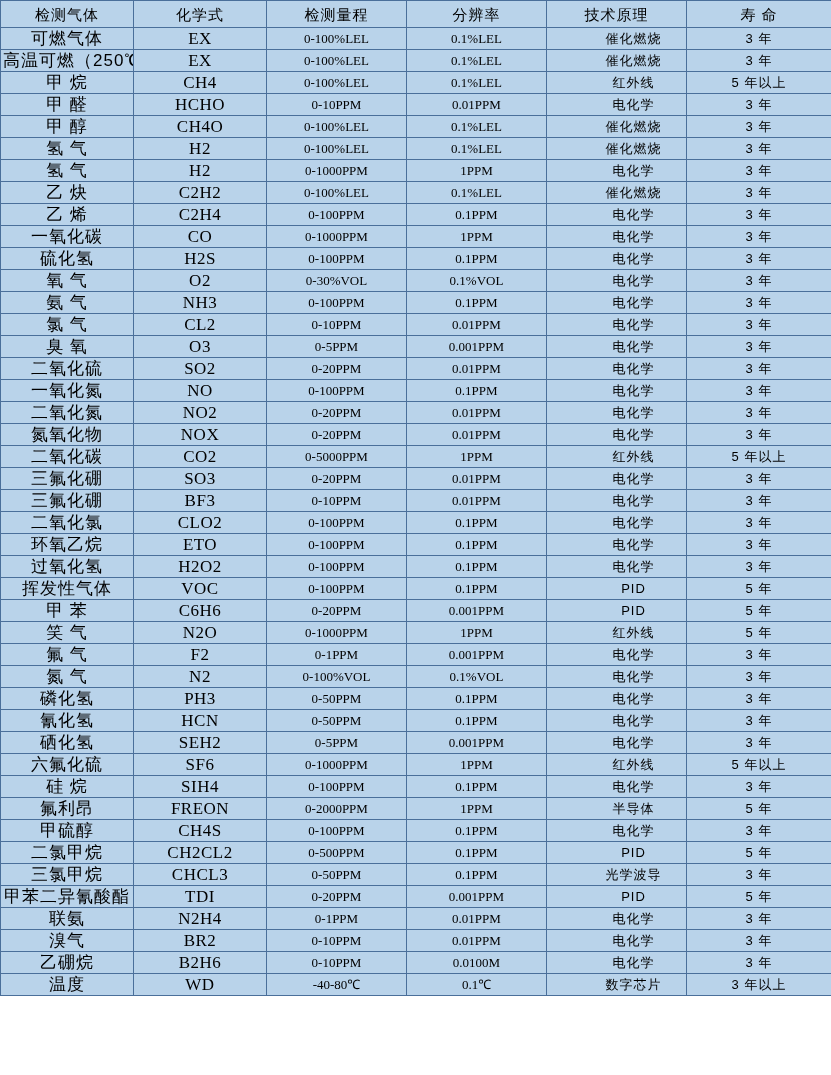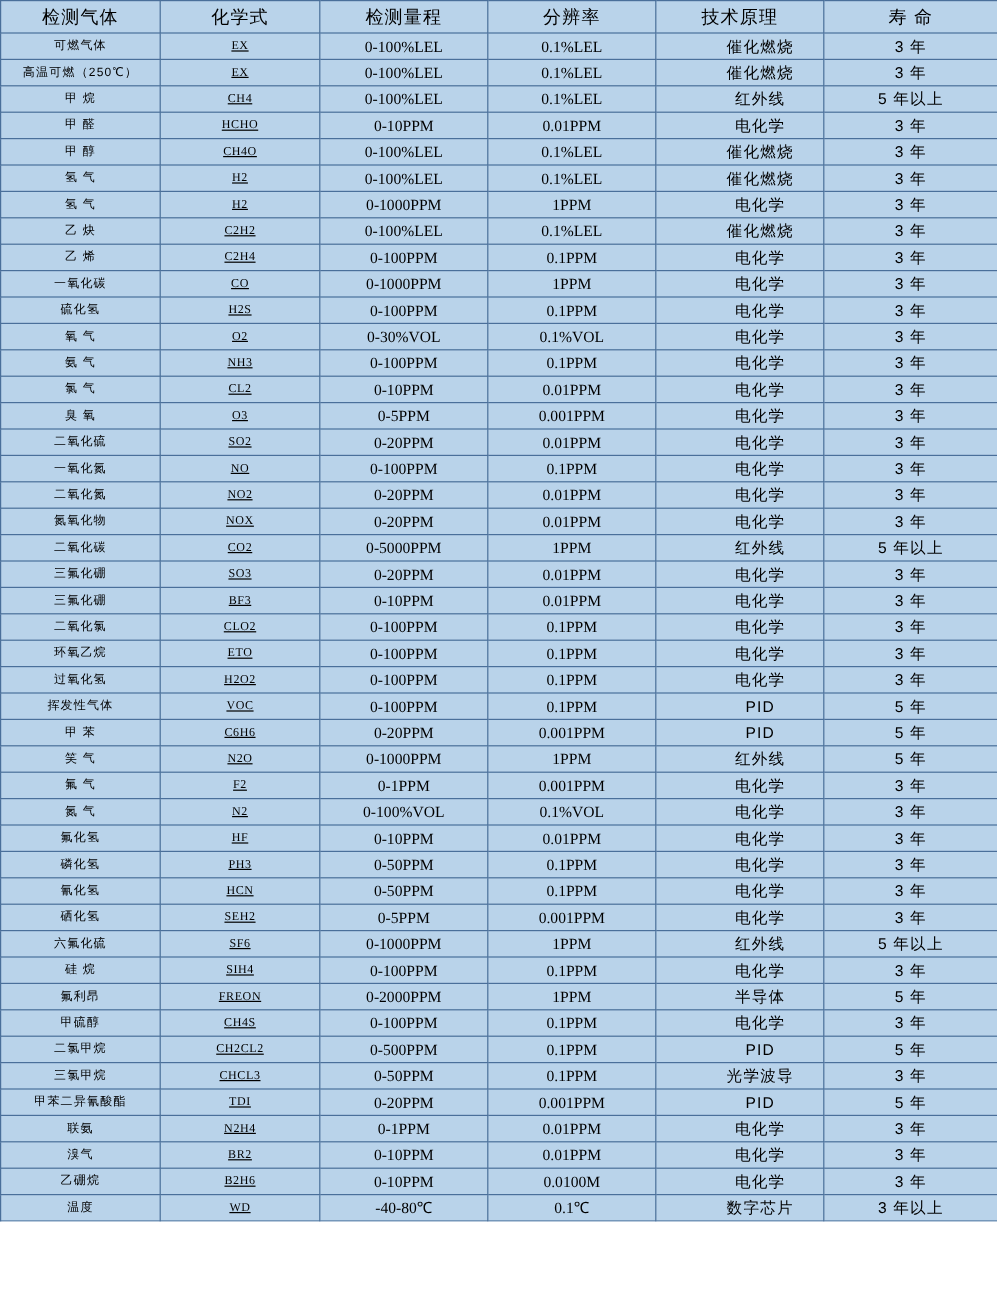--- a/index.html
+++ b/index.html
@@ -46,28 +46,27 @@
     font-weight: normal;
     height: 26px;
     line-height: 25px;
     letter-spacing: 1px;
   }
   table.gas-table tbody td {
     font-size: 13px;
     font-weight: normal;
   }
   table.gas-table tbody td.col-name {
-    font-size: 10px;
+    font-size: 17px;
     letter-spacing: 1px;
   }
   table.gas-table tbody td.col-formula {
     font-family: "Liberation Serif", serif;
-    font-size: 10px;
+    font-size: 17px;
     letter-spacing: 0.5px;
-    text-decoration: underline;
   }
   table.gas-table tbody td.col-range,
   table.gas-table tbody td.col-res {
     font-family: "Liberation Serif", serif;
     font-size: 13px;
   }
   table.gas-table tbody td.col-tech {
     font-size: 13px;
     letter-spacing: 1px;
     padding-left: 36px;
@@ -335,28 +334,20 @@
         </tr>
         <tr>
           <td class="col-name">氮 气</td>
           <td class="col-formula">N2</td>
           <td class="col-range">0-100%VOL</td>
           <td class="col-res">0.1%VOL</td>
           <td class="col-tech">电化学</td>
           <td class="col-life">3 年</td>
         </tr>
         <tr>
-          <td class="col-name">氟化氢</td>
-          <td class="col-formula">HF</td>
-          <td class="col-range">0-10PPM</td>
-          <td class="col-res">0.01PPM</td>
-          <td class="col-tech">电化学</td>
-          <td class="col-life">3 年</td>
-        </tr>
-        <tr>
           <td class="col-name">磷化氢</td>
           <td class="col-formula">PH3</td>
           <td class="col-range">0-50PPM</td>
           <td class="col-res">0.1PPM</td>
           <td class="col-tech">电化学</td>
           <td class="col-life">3 年</td>
         </tr>
         <tr>
           <td class="col-name">氰化氢</td>
           <td class="col-formula">HCN</td>

